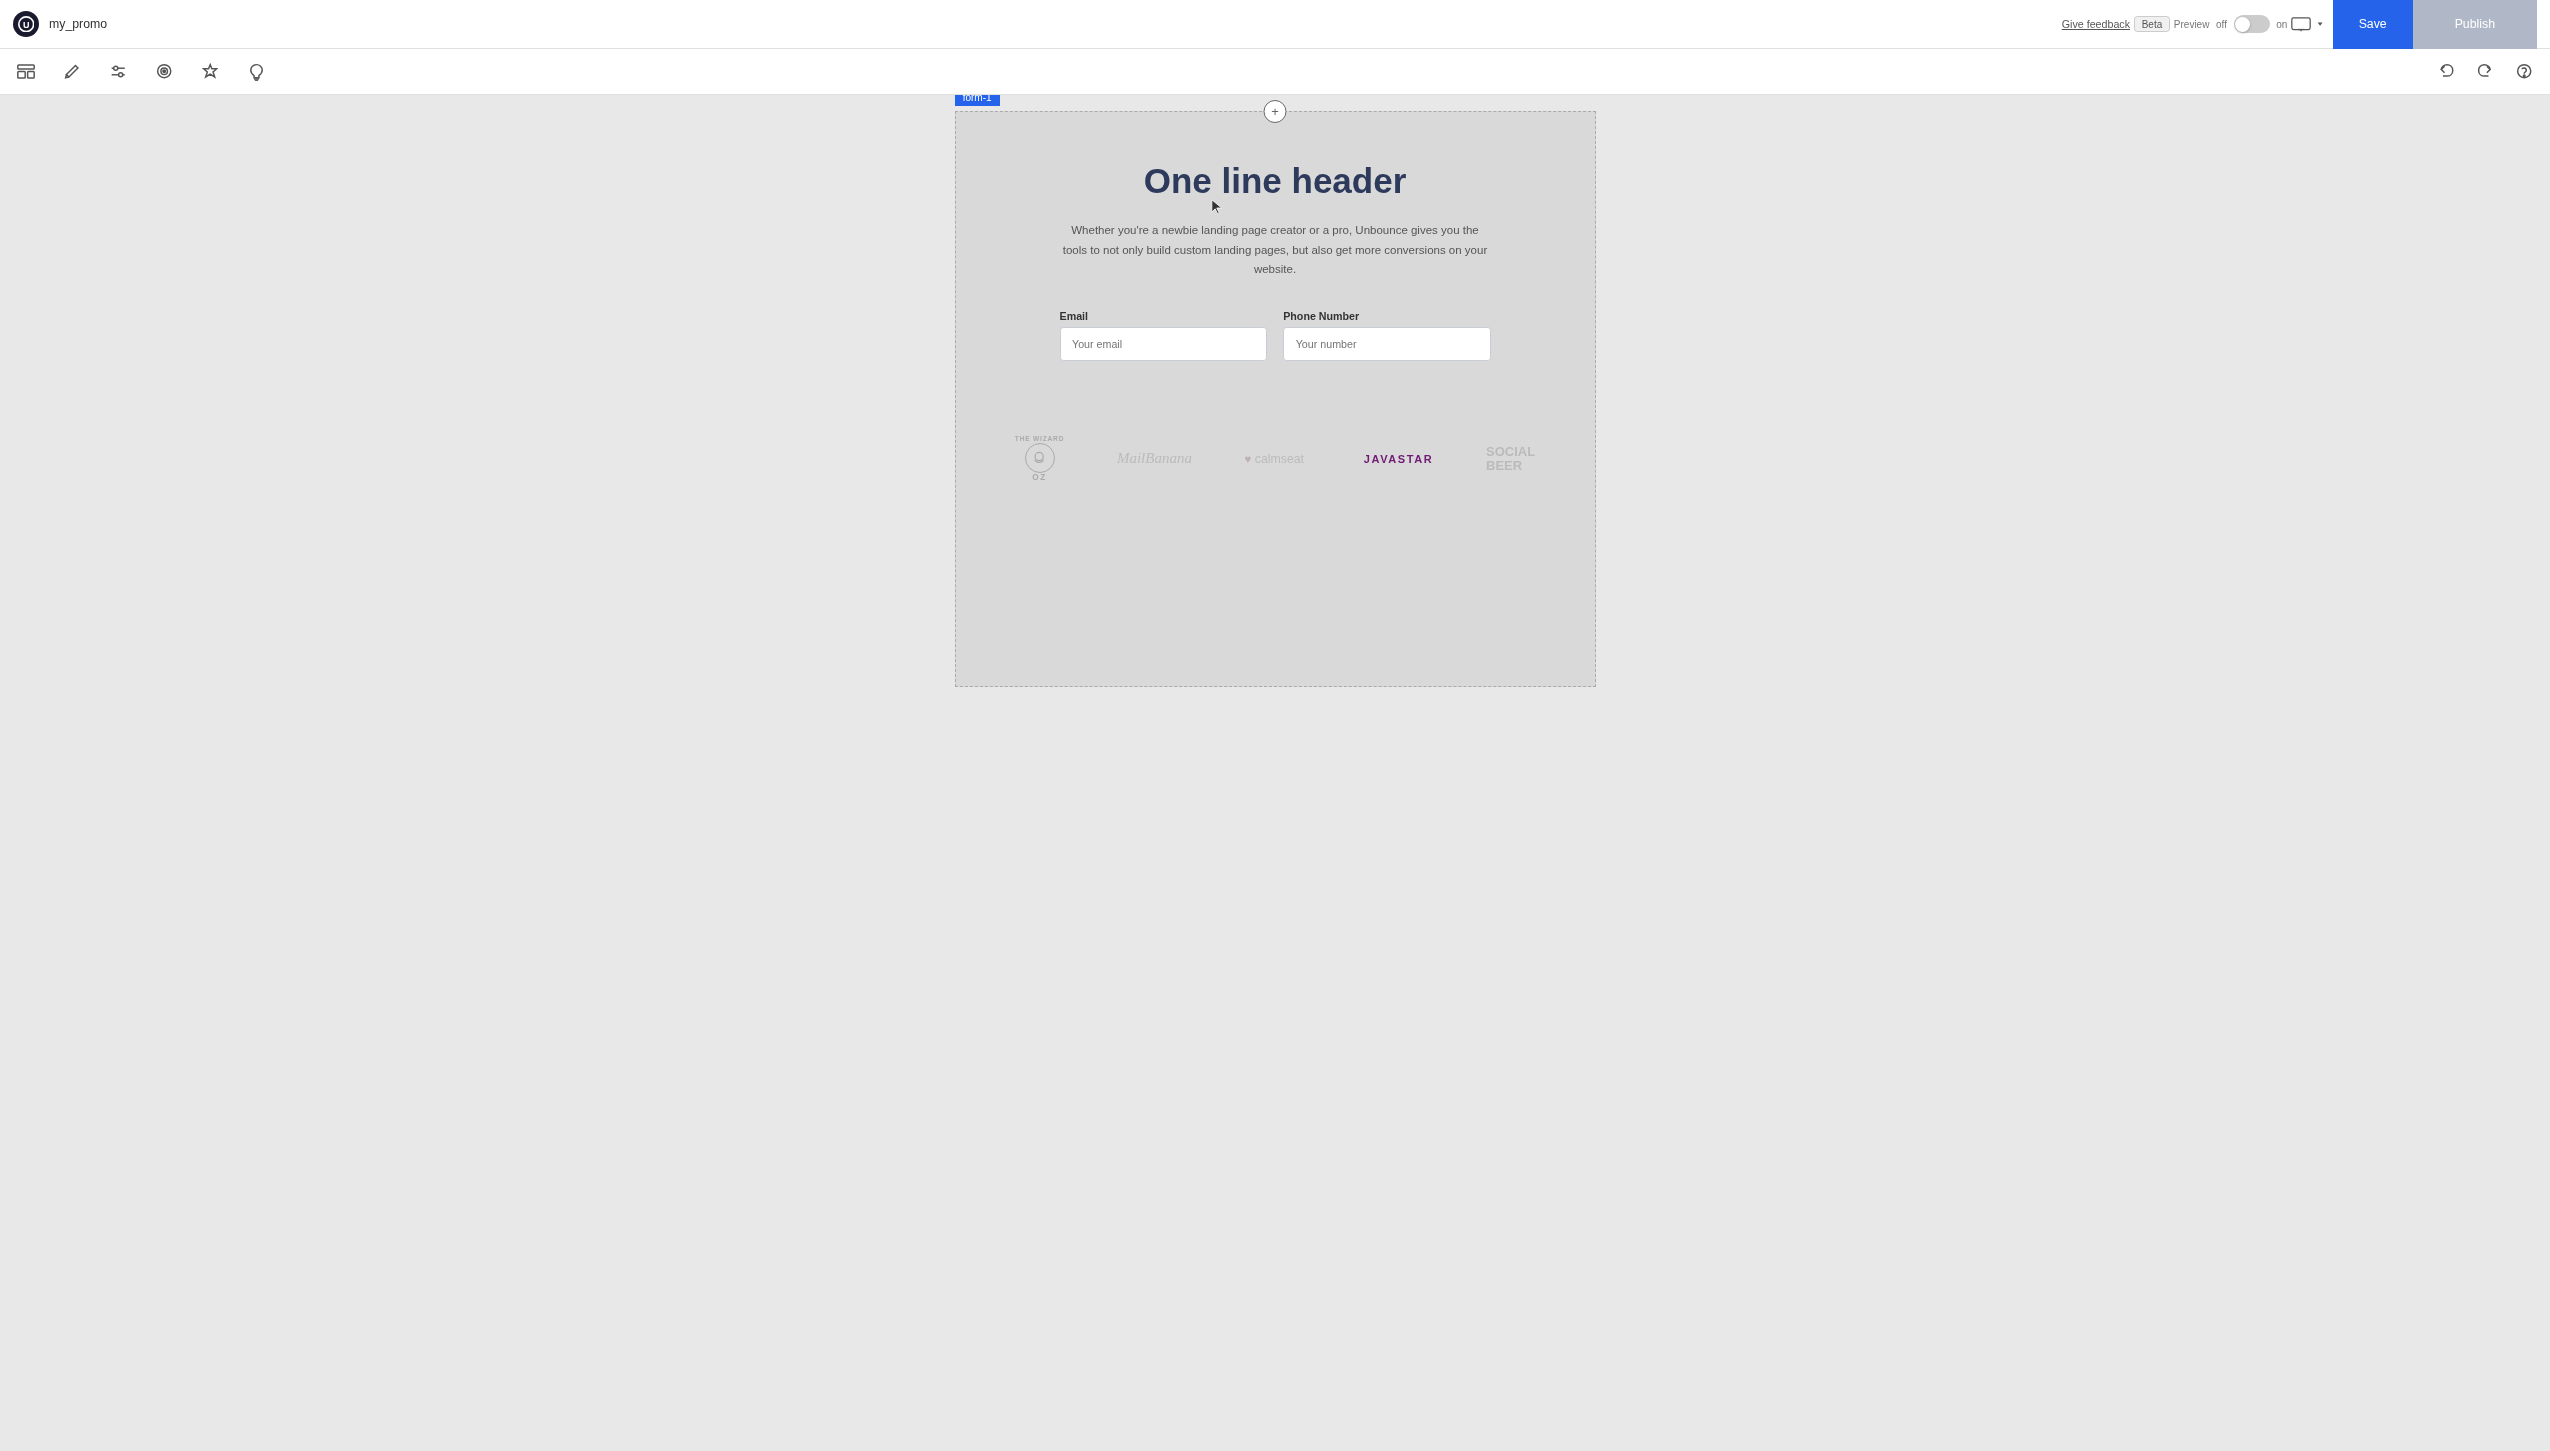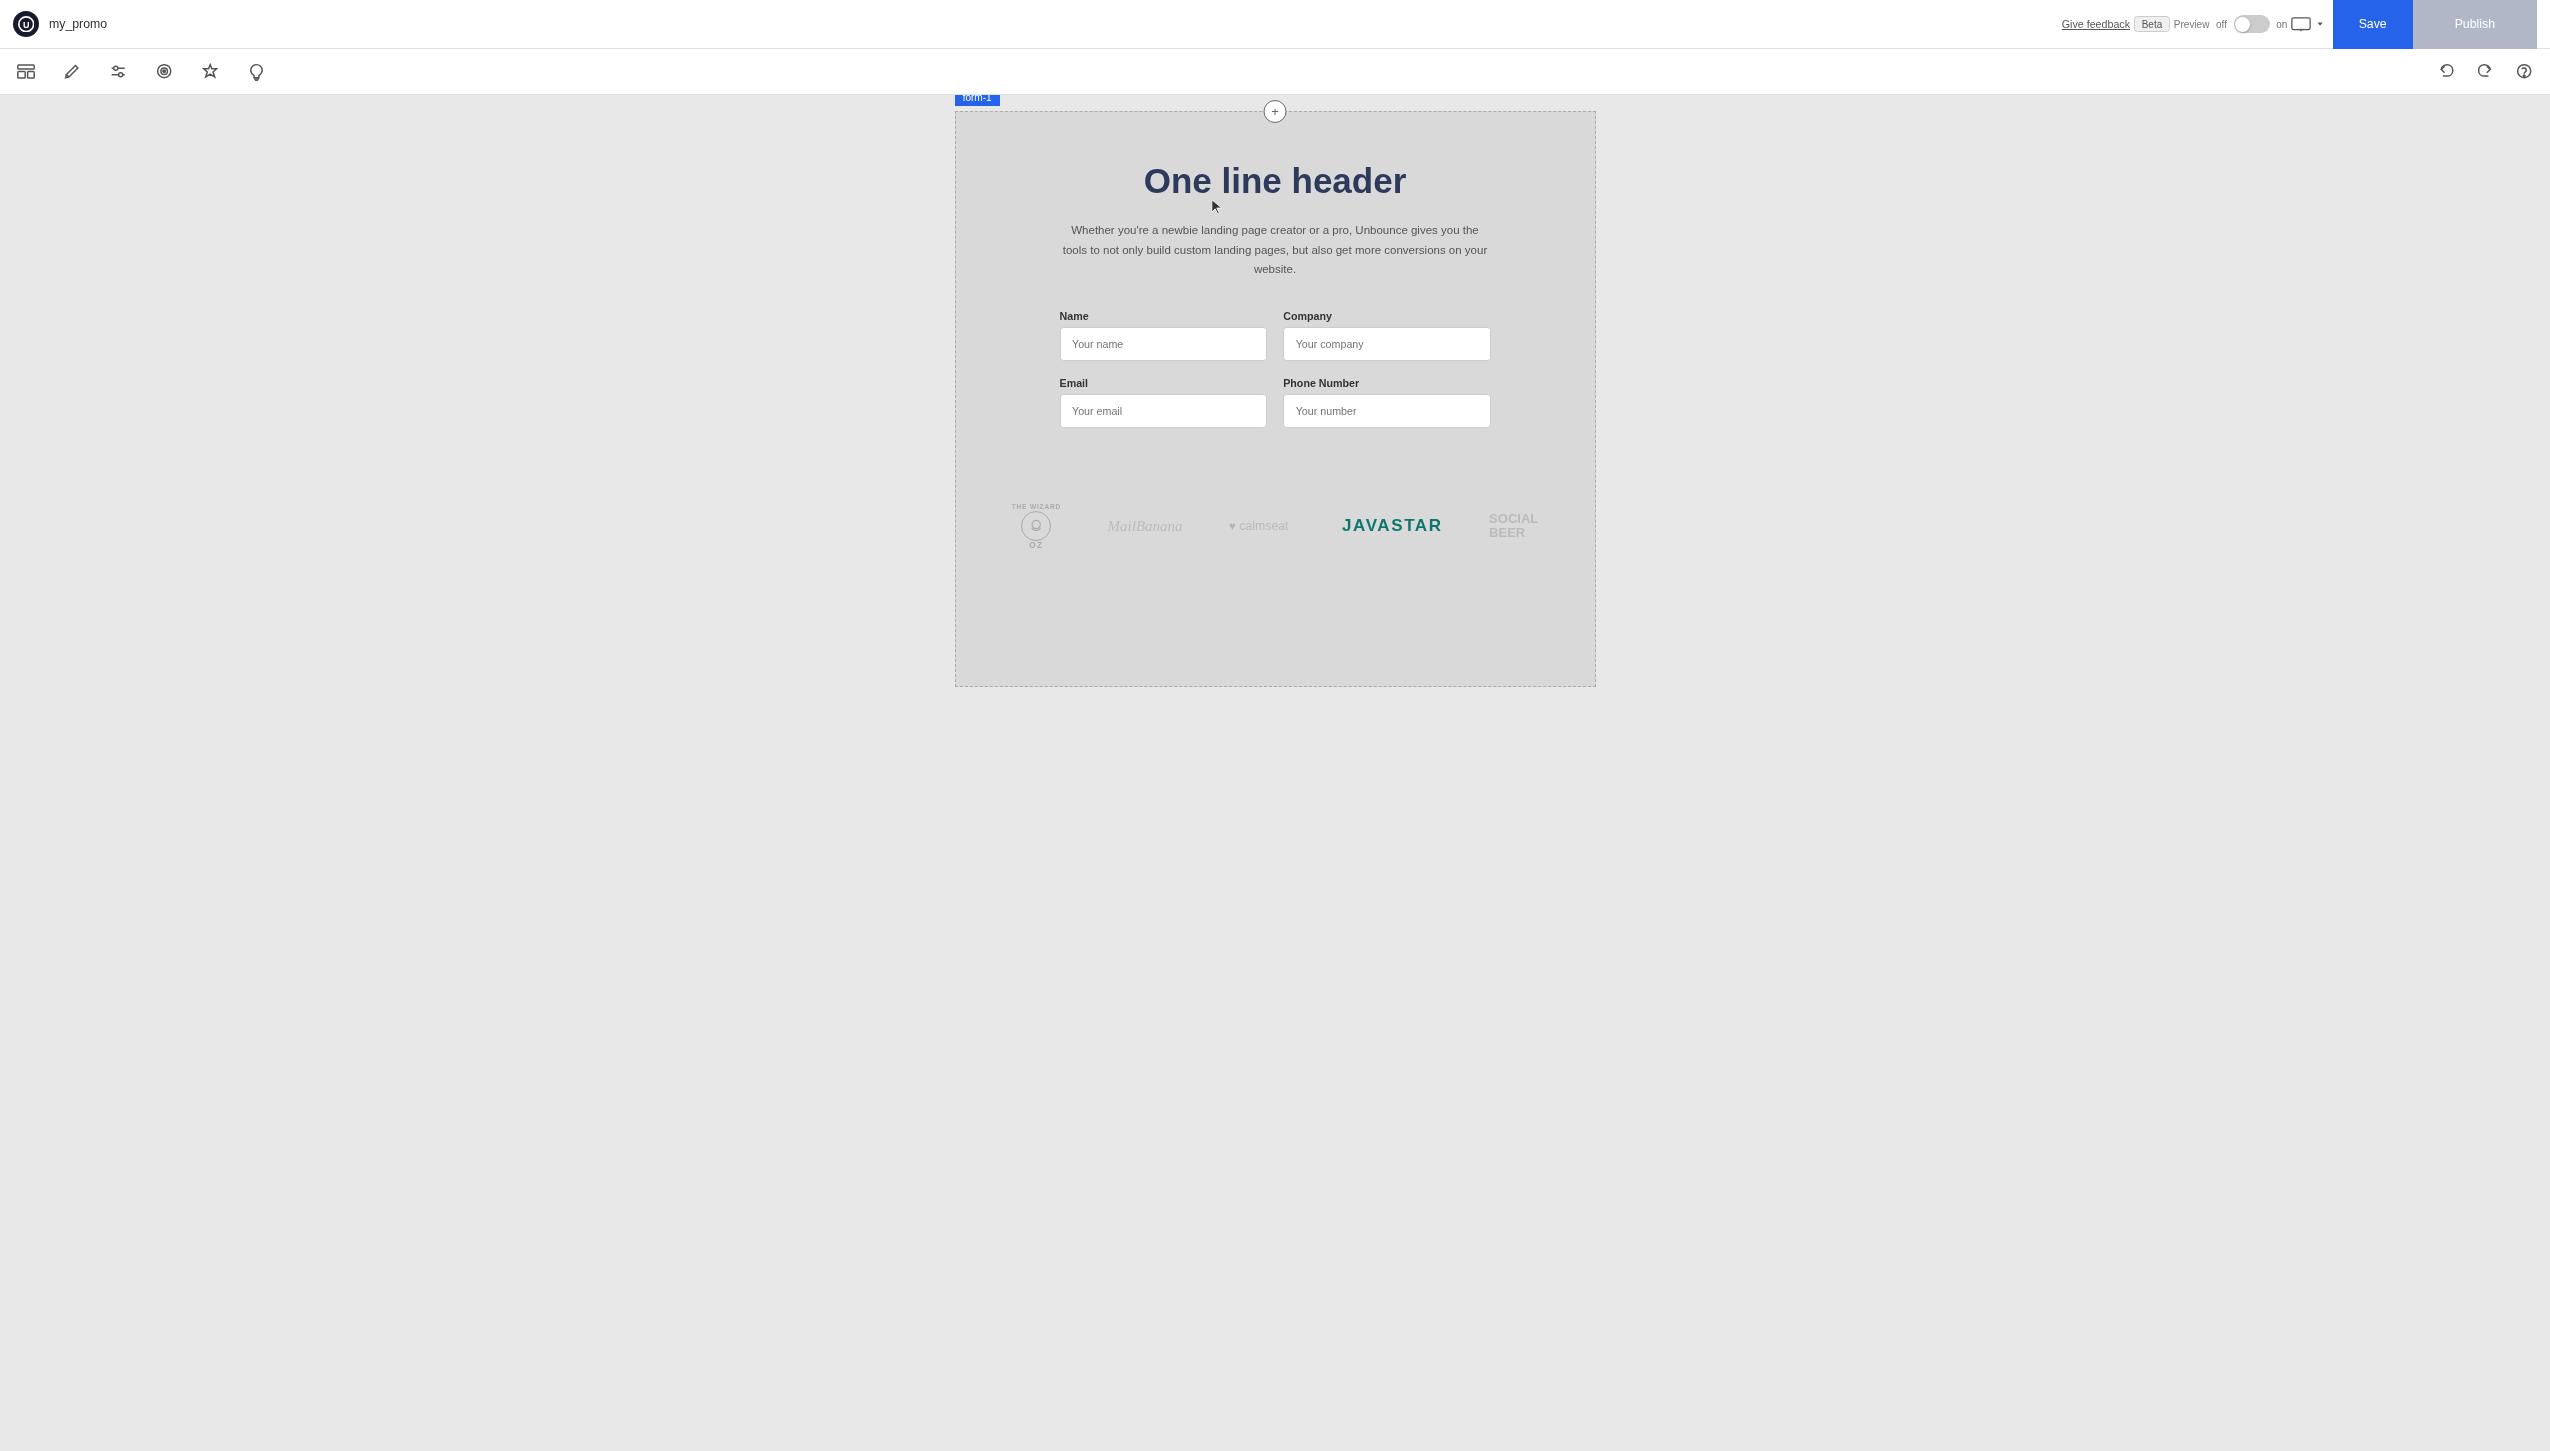--- a/index.html
+++ b/index.html
@@ -303,21 +303,21 @@
       height: 30px;
       border: 1.6px solid #aaa;
       border-radius: 50%;
       display: flex;
       align-items: center;
       justify-content: center;
       font-size: 13px;
     }
     .logo-mail-banana { font-size: 15px; color: #bbb; font-style: italic; font-family: Georgia, serif; }
     .logo-calmseat { font-size: 11.5px; color: #bbb; }
-    .logo-javastar { font-size: 17px; color: #0f766e; font-weight: 900; letter-spacing: 1.6px; margin-left: 7px; }
+    .logo-javastar { font-size: 11px; color: #701a75; font-weight: 900; letter-spacing: 1.6px; margin-left: 7px; }
     .logo-social-beer { font-size: 13px; color: #bbb; font-weight: 900; line-height: 1.1; }
 
     
     svg { display: inline-block; vertical-align: middle; }
   </style>
 </head>
 <body>
 
 <div class="top-bar">
   <div class="logo">
@@ -437,30 +437,20 @@
         <svg width="11.5" height="16.4" viewBox="0 0 14 20" fill="none">
           <path d="M1 1 L1 16 L5 12 L8 18 L10 17 L7 11 L13 11 Z" fill="#333" stroke="white" stroke-width="1"></path>
         </svg>
       </div>
 
       <div class="page-content">
         <h1 class="page-title">One line header</h1>
         <p class="page-subtitle">Whether you're a newbie landing page creator or a pro, Unbounce gives you the tools to not only build custom landing pages, but also get more conversions on your website.</p>
 
         <div>
-          <div class="form-row">
-            <div class="form-group">
-              <label>Name</label>
-              <input class="form-input" type="text" placeholder="Your name" style="">
-            </div>
-            <div class="form-group">
-              <label>Company</label>
-              <input class="form-input" type="text" placeholder="Your company" style="">
-            </div>
-          </div>
           <div class="form-row">
             <div class="form-group">
               <label>Email</label>
               <input class="form-input" type="email" placeholder="Your email" style="">
             </div>
             <div class="form-group">
               <label>Phone Number</label>
               <input class="form-input" type="tel" placeholder="Your number" style="">
             </div>
           </div>

